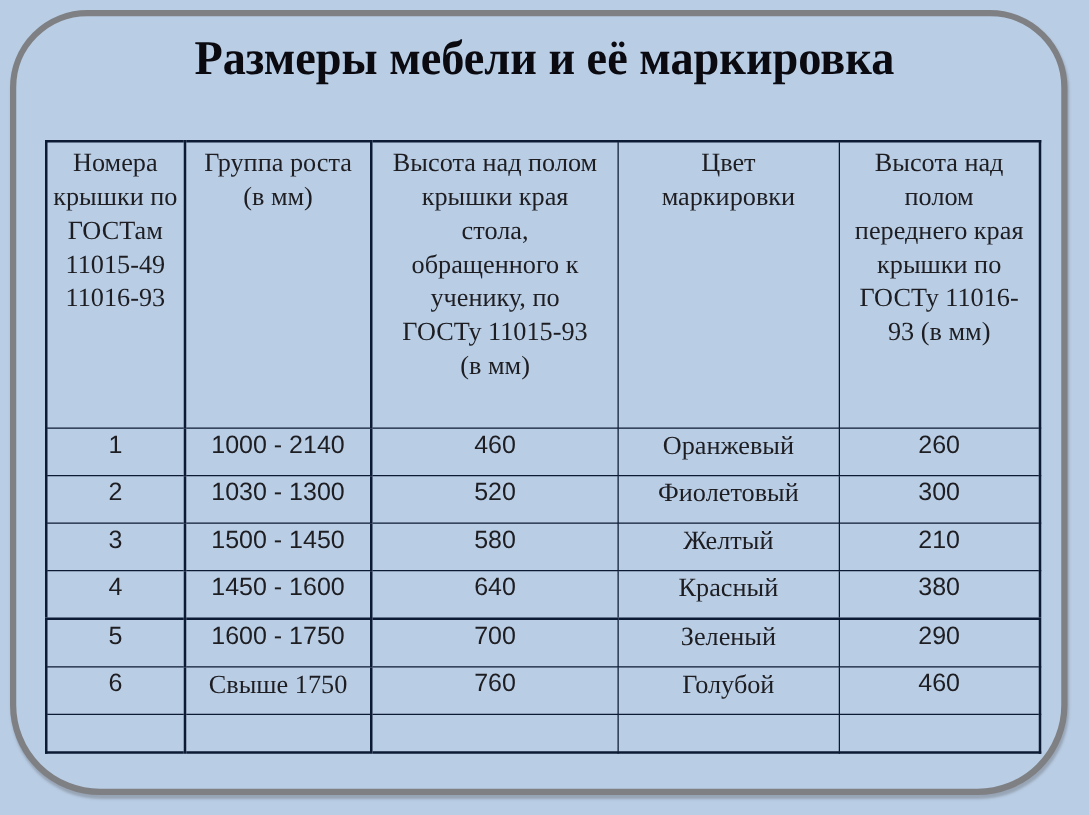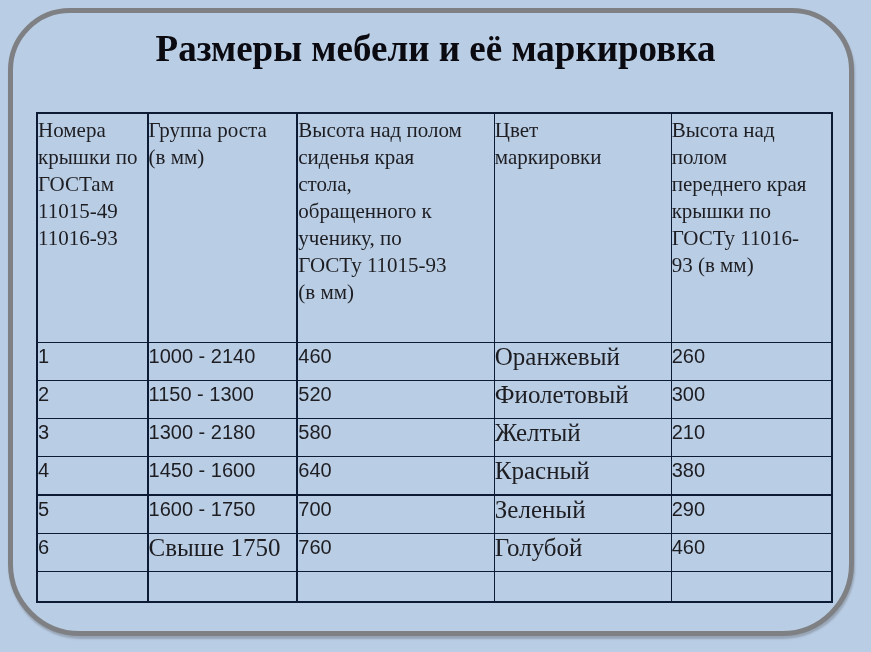--- a/index.html
+++ b/index.html
@@ -45,21 +45,21 @@
       top: 112px;
       width: 797px;
       border-collapse: collapse;
       table-layout: fixed;
       border: 2px solid #0c1a33;
       background: #b9cde4;
     }
     table.grid td, table.grid th {
       border: 1px solid #0c1a33;
       padding: 0;
-      text-align: left;
+      text-align: center;
       vertical-align: top;
       font-weight: normal;
       color: #1d1d22;
     }
     table.grid th {
       font-family: "Liberation Serif", "DejaVu Serif", serif;
       font-size: 21px;
       line-height: 27px;
       height: 225px;
       padding-top: 3px;
@@ -67,21 +67,21 @@
     table.grid td {
       font-family: "Liberation Sans", "DejaVu Sans", sans-serif;
       font-size: 20px;
       line-height: 27px;
       height: 37px;
       vertical-align: top;
       padding-top: 0px;
     }
     table.grid td.serif {
       font-family: "Liberation Serif", "DejaVu Serif", serif;
-      font-size: 25px;
+      font-size: 21px;
     }
     table.grid tr.empty td {
       height: 29px;
     }
     .c0 { width: 110px; border-right: 2px solid #0c1a33 !important; }
     .c1 { width: 149px; border-right: 2px solid #0c1a33 !important; }
     .c2 { width: 196px; }
     .c3 { width: 176px; }
     .c4 { width: 160px; }
     tr.thick-top td { border-top: 2px solid #0c1a33; }
@@ -98,43 +98,43 @@
     <col class="c0">
       <col class="c1">
       <col class="c2">
       <col class="c3">
       <col class="c4">
   </colgroup>
   <thead>
     <tr>
       <th class="c0" id="h0"><span>Номера</span><br><span>крышки по</span><br><span>ГОСТам</span><br><span>11015-49</span><br><span>11016-93</span></th>
       <th class="c1" id="h1"><span>Группа роста</span><br><span>(в мм)</span></th>
-      <th class="c2" id="h2"><span>Высота над полом</span><br><span>сиденья края</span><br><span>стола,</span><br><span>обращенного к</span><br><span>ученику, по</span><br><span>ГОСТу 11015-93</span><br><span>(в мм)</span></th>
+      <th class="c2" id="h2"><span>Высота над полом</span><br><span>крышки края</span><br><span>стола,</span><br><span>обращенного к</span><br><span>ученику, по</span><br><span>ГОСТу 11015-93</span><br><span>(в мм)</span></th>
       <th class="c3" id="h3"><span>Цвет</span><br><span>маркировки</span></th>
       <th class="c4" id="h4"><span>Высота над</span><br><span>полом</span><br><span>переднего края</span><br><span>крышки по</span><br><span>ГОСТу 11016-</span><br><span>93 (в мм)</span></th>
     </tr>
   </thead>
   <tbody>
     <tr>
       <td class="c0">1</td>
       <td class="c1">1000 - 2140</td>
       <td class="c2">460</td>
       <td class="c3 serif">Оранжевый</td>
       <td class="c4">260</td>
     </tr>
     <tr>
       <td class="c0">2</td>
-      <td class="c1">1150 - 1300</td>
+      <td class="c1">1030 - 1300</td>
       <td class="c2">520</td>
       <td class="c3 serif">Фиолетовый</td>
       <td class="c4">300</td>
     </tr>
     <tr>
       <td class="c0">3</td>
-      <td class="c1">1300 - 2180</td>
+      <td class="c1">1500 - 1450</td>
       <td class="c2">580</td>
       <td class="c3 serif">Желтый</td>
       <td class="c4">210</td>
     </tr>
     <tr>
       <td class="c0">4</td>
       <td class="c1">1450 - 1600</td>
       <td class="c2">640</td>
       <td class="c3 serif">Красный</td>
       <td class="c4">380</td>

